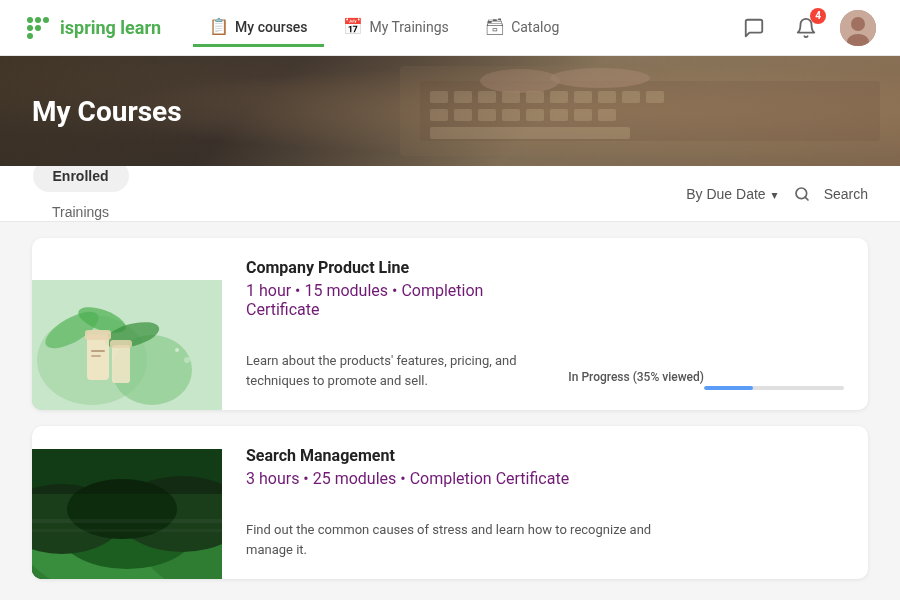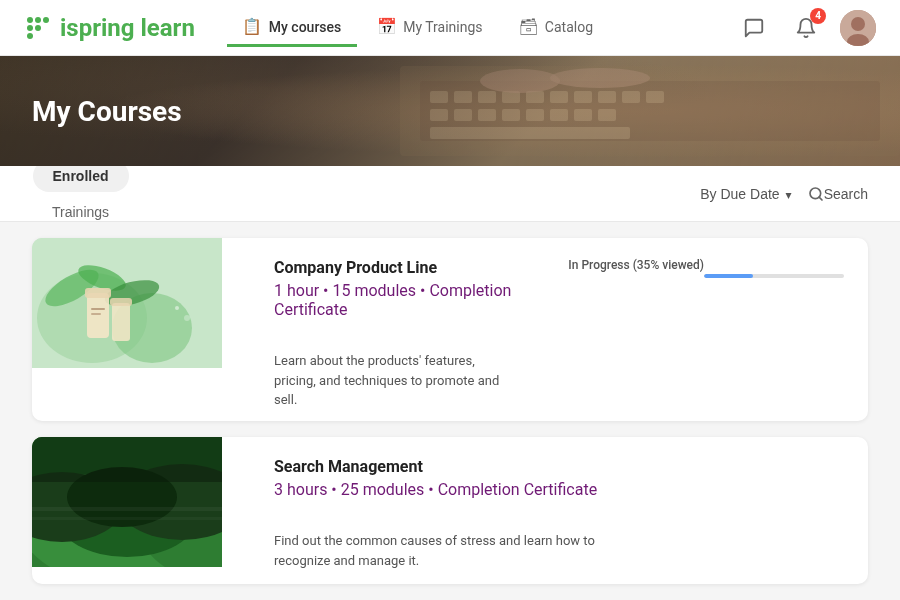--- a/index.html
+++ b/index.html
@@ -24,21 +24,21 @@
     .logo {
       display: flex;
       align-items: center;
       gap: 8px;
     }
     .logo-icon {
       width: 28px;
       height: 28px;
     }
     .logo-text {
-      font-size: 24px;
+      font-size: 18px;
       font-weight: 400;
       color: #333;
     }
     .logo-text span { color: #4caf50; font-weight: 700; }
     .nav-links {
       display: flex;
       align-items: center;
       gap: 4px;
       flex: 1;
     }
@@ -189,21 +189,21 @@
       color: #555;
       cursor: pointer;
       background: none;
       border: none;
       font-weight: 500;
     }
     .sort-btn .chevron { font-size: 12px; }
     .search-btn {
       display: flex;
       align-items: center;
-      gap: 0;
+      gap: 14px;
       font-size: 14px;
       color: #555;
       cursor: pointer;
       background: none;
       border: none;
       font-weight: 500;
     }
 
     
     .courses-area {
@@ -212,24 +212,23 @@
       height: calc(600px - 56px - 110px - 56px);
       overflow-y: auto;
       display: flex;
       flex-direction: column;
       gap: 16px;
     }
     .course-card {
       background: #fff;
       border-radius: 10px;
       display: flex;
-      align-items: flex-start;
+      align-items: flex-end;
       overflow: hidden;
       box-shadow: 0 1px 4px rgba(0,0,0,0.08);
-      gap: 28px;
     }
     .course-thumb {
       width: 190px;
       min-width: 190px;
       height: 130px;
       overflow: hidden;
       flex-shrink: 0;
     }
     
     .thumb-products {

